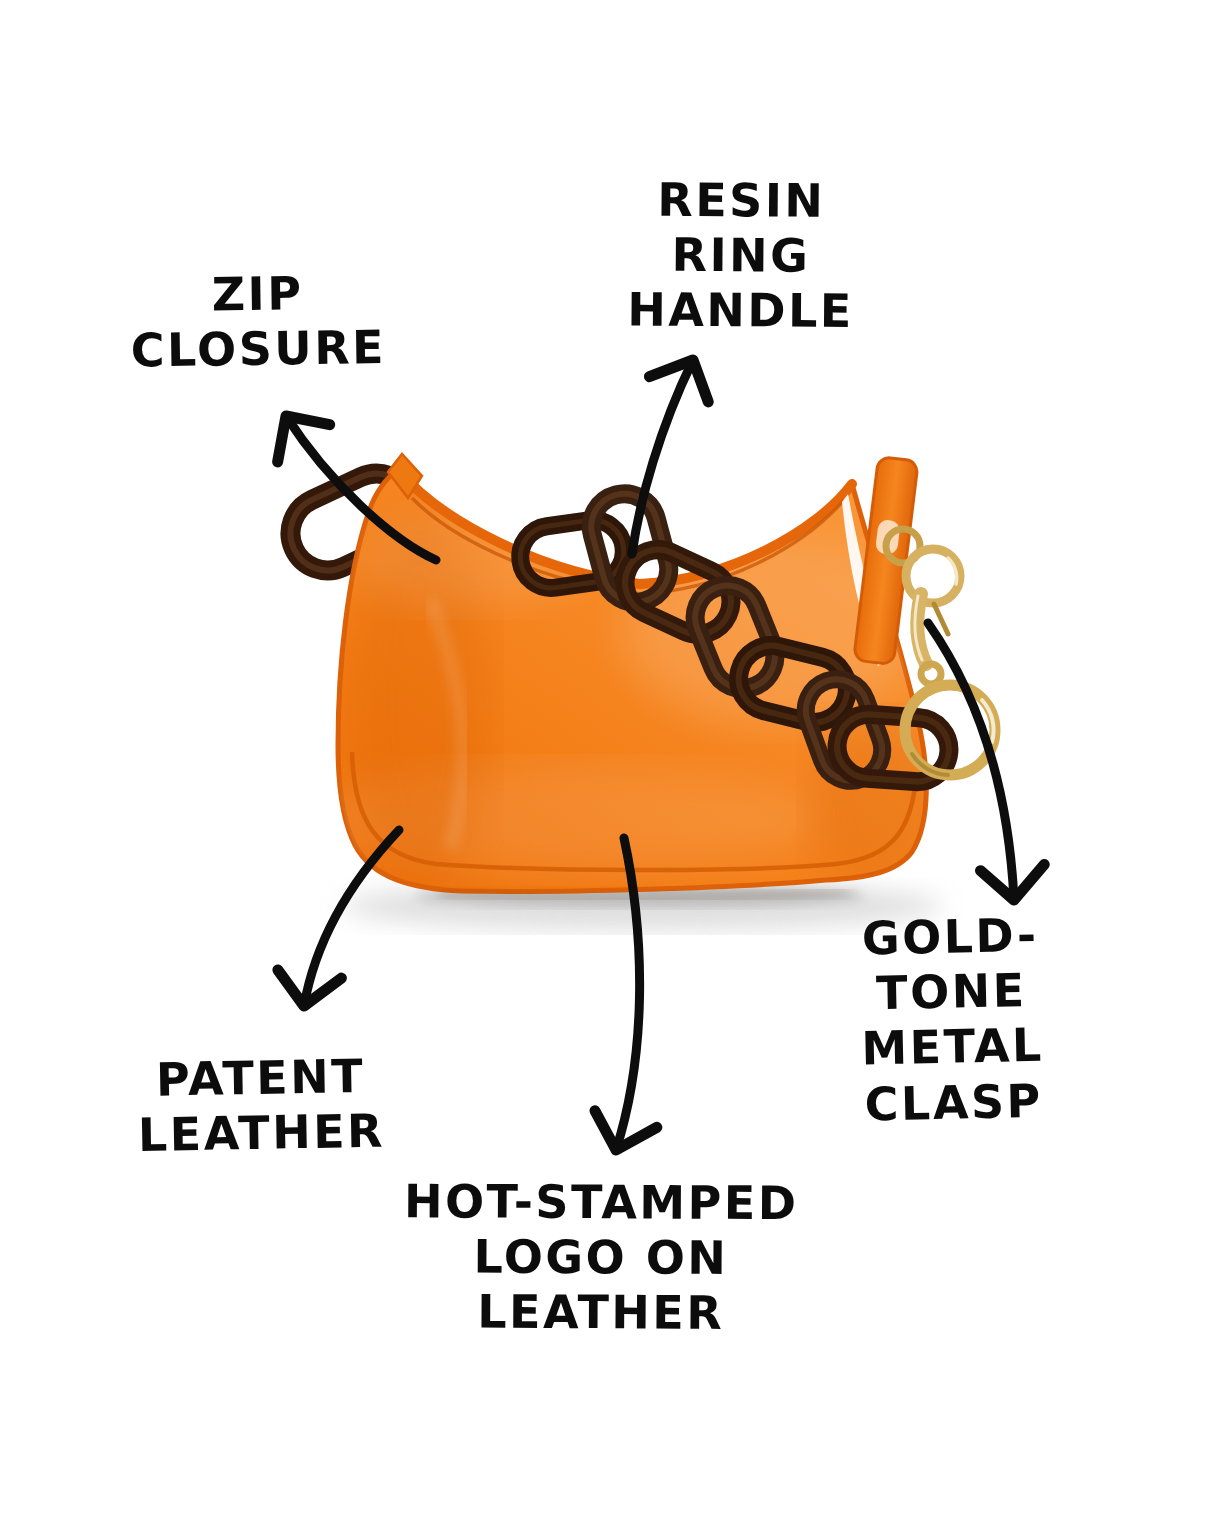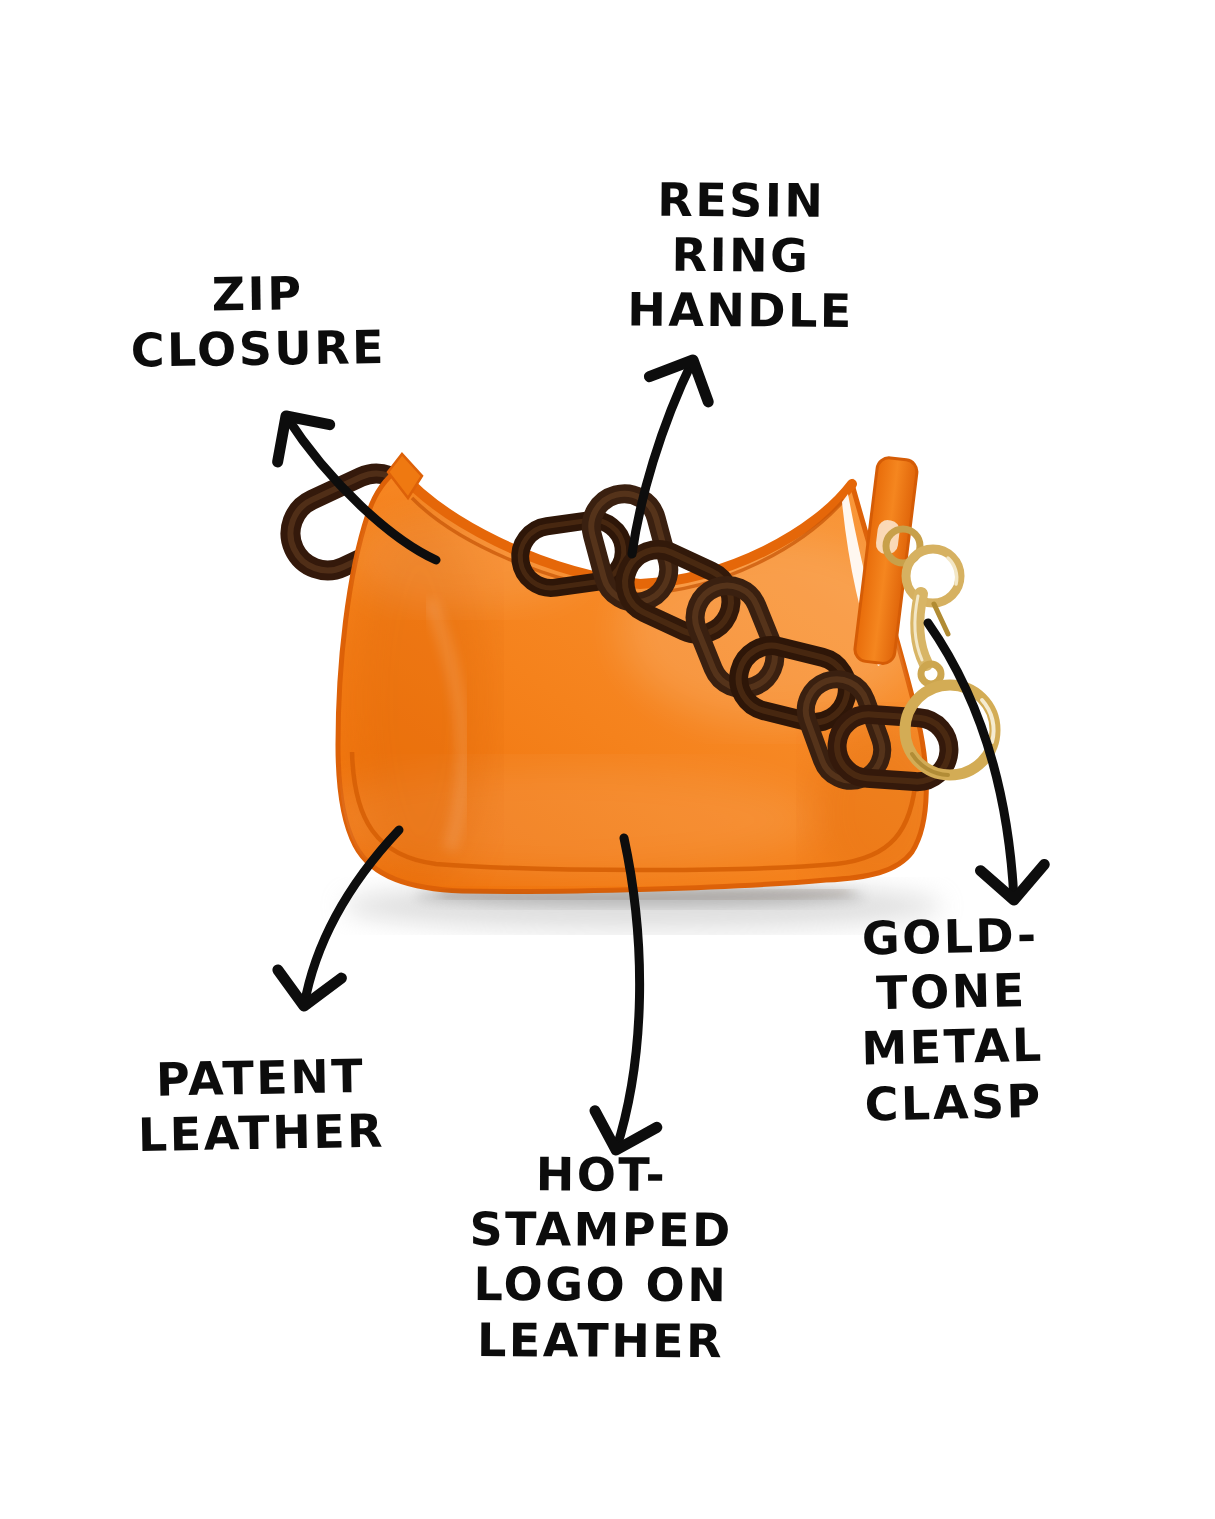--- a/index.html
+++ b/index.html
@@ -1,18 +1,18 @@
 <!DOCTYPE html>
 <html><head>
 <meta charset="utf-8">
 <style>
   html,body{margin:0;padding:0;background:#ffffff;}
   body{width:1215px;height:1519px;position:relative;overflow:hidden;
        font-family:"DejaVu Sans","Liberation Sans",sans-serif;}
-  .stage{position:absolute;left:0;top:0;width:982px;height:1519px;}
+  .stage{position:absolute;left:0;top:0;width:982px;height:1519px;padding-left:15px;}
   svg.art{position:absolute;left:0;top:0;}
   .label{
     position:absolute;
     transform:translate(-50%,-50%);
     font-weight:700;
     font-size:46px;
     line-height:1.2;
     letter-spacing:2.5px;
     color:#0c0c0c;
     text-align:center;

